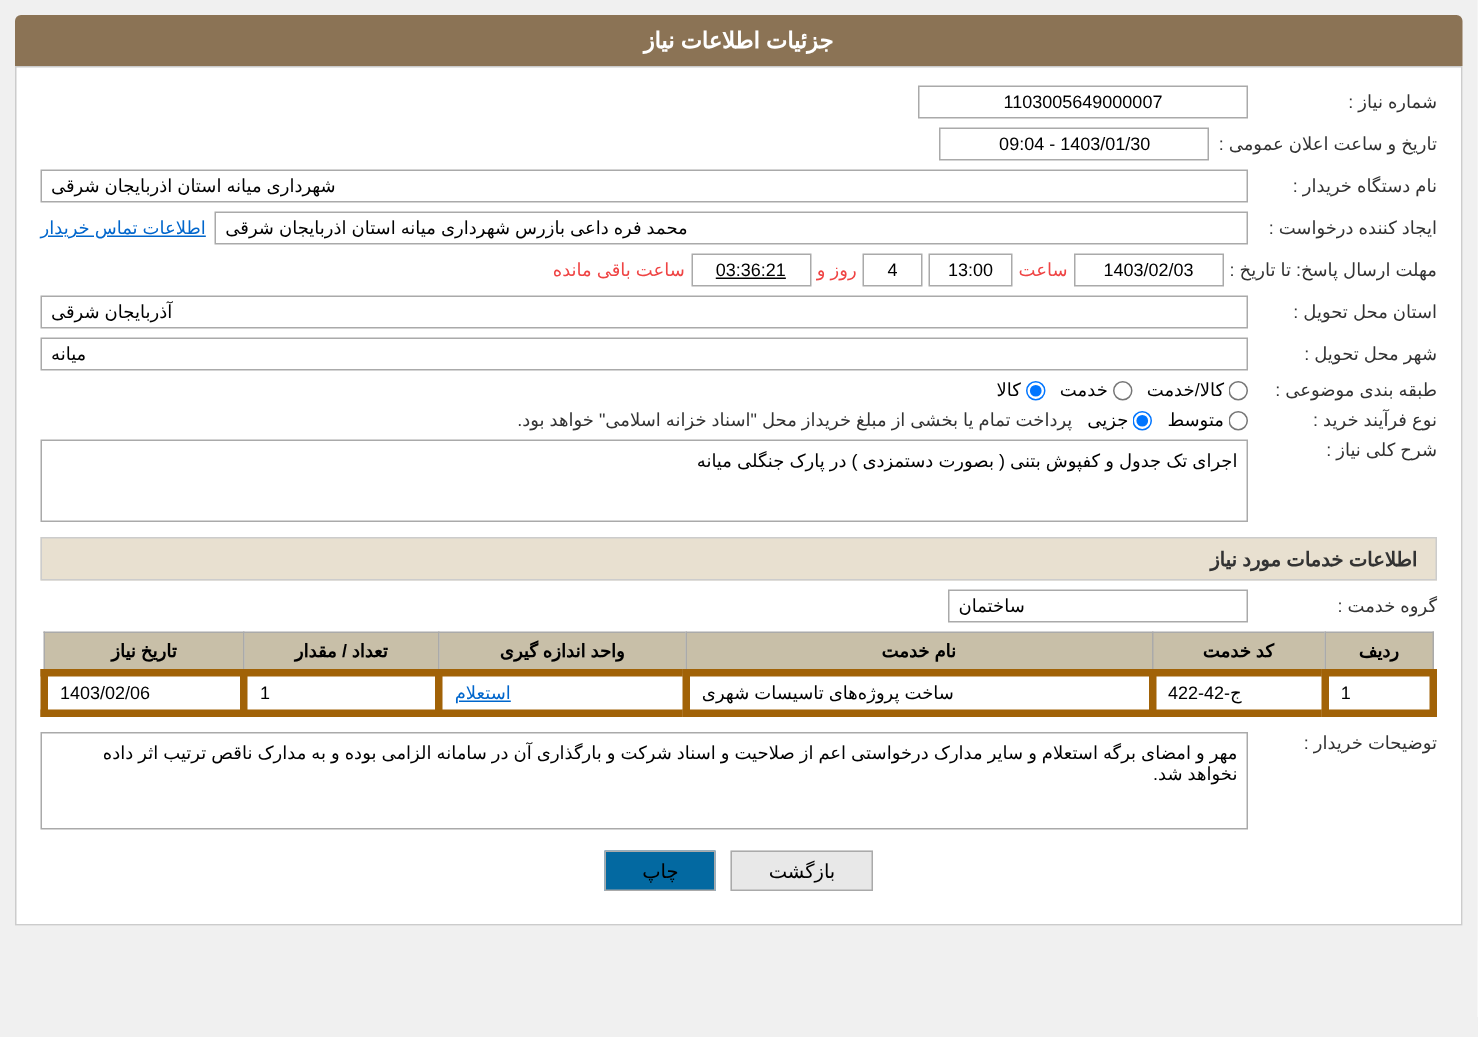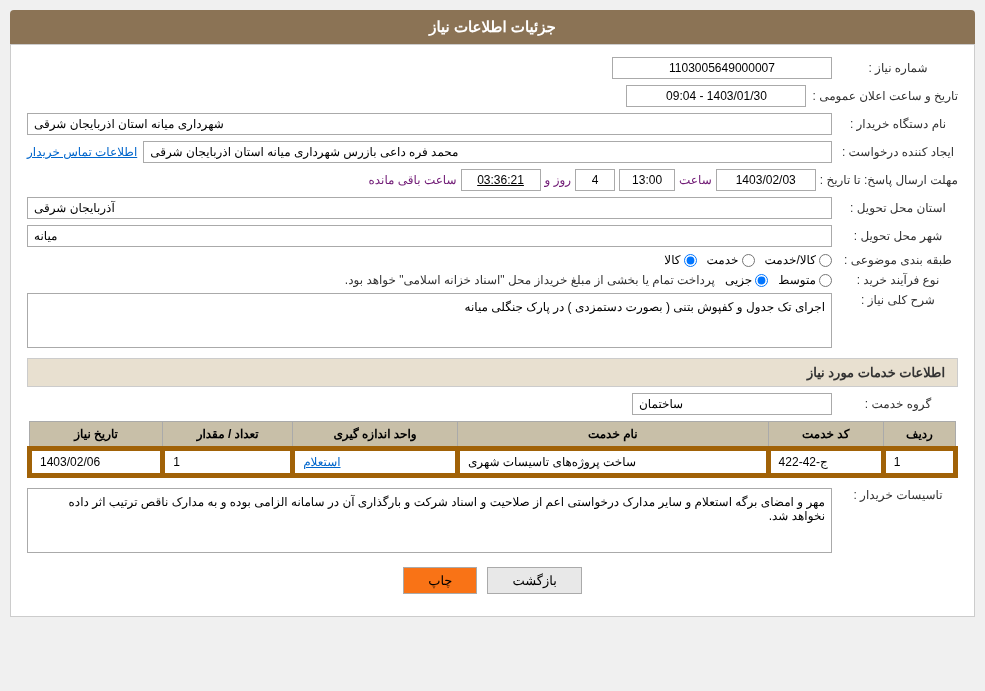--- a/index.html
+++ b/index.html
@@ -39,21 +39,21 @@
       align-items: center;
       margin-bottom: 6px;
       gap: 6px;
     }
 
     .label-cell {
       color: #333;
       font-size: 12px;
       white-space: nowrap;
       min-width: 120px;
-      text-align: center;
+      text-align: right;
       flex-shrink: 0;
     }
 
     .value-box {
       border: 1px solid #aaa;
       background: white;
       padding: 3px 6px;
       font-size: 12px;
       min-height: 22px;
       flex: 1;
@@ -153,35 +153,35 @@
     .btn {
       padding: 5px 24px;
       font-size: 13px;
       border: 1px solid #aaa;
       cursor: pointer;
       background: #f0f0f0;
       font-family: Tahoma, Arial, sans-serif;
     }
 
     .btn-print {
-      background: #f97316;
+      background: #0369a1;
     }
 
     .btn-back {
       background: #e8e8e8;
     }
 
     .note-text {
       font-size: 12px;
       color: #333;
     }
 
     .inline-label {
       font-size: 12px;
-      color: #701a75;
+      color: #ef4444;
       white-space: nowrap;
     }
 
     .small-box {
       border: 1px solid #aaa;
       padding: 3px 6px;
       font-size: 12px;
       min-height: 22px;
       text-align: center;
     }
@@ -303,21 +303,21 @@
       <td>ج-42-422</td>
       <td>ساخت پروژه‌های تاسیسات شهری</td>
       <td class="link-cell">استعلام</td>
       <td>1</td>
       <td>1403/02/06</td>
     </tr>
         </tbody>
     </table>
 
     <div class="info-row" style="align-items:flex-start;">
-      <span class="label-cell">تاسیسات خریدار :</span>
+      <span class="label-cell">توضیحات خریدار :</span>
       <textarea class="textarea-box" readonly="" style="height: 65px; flex: 1 1 0%;">مهر و امضای برگه استعلام و سایر مدارک درخواستی اعم از صلاحیت و اسناد شرکت و بارگذاری آن در سامانه الزامی بوده و به مدارک ناقص ترتیب اثر داده نخواهد شد.</textarea>
     </div>
 
     <div class="bottom-buttons">
       <button class="btn btn-back">بازگشت</button>
       <button class="btn btn-print">چاپ</button>
     </div>
 
   </div>
 </div>

